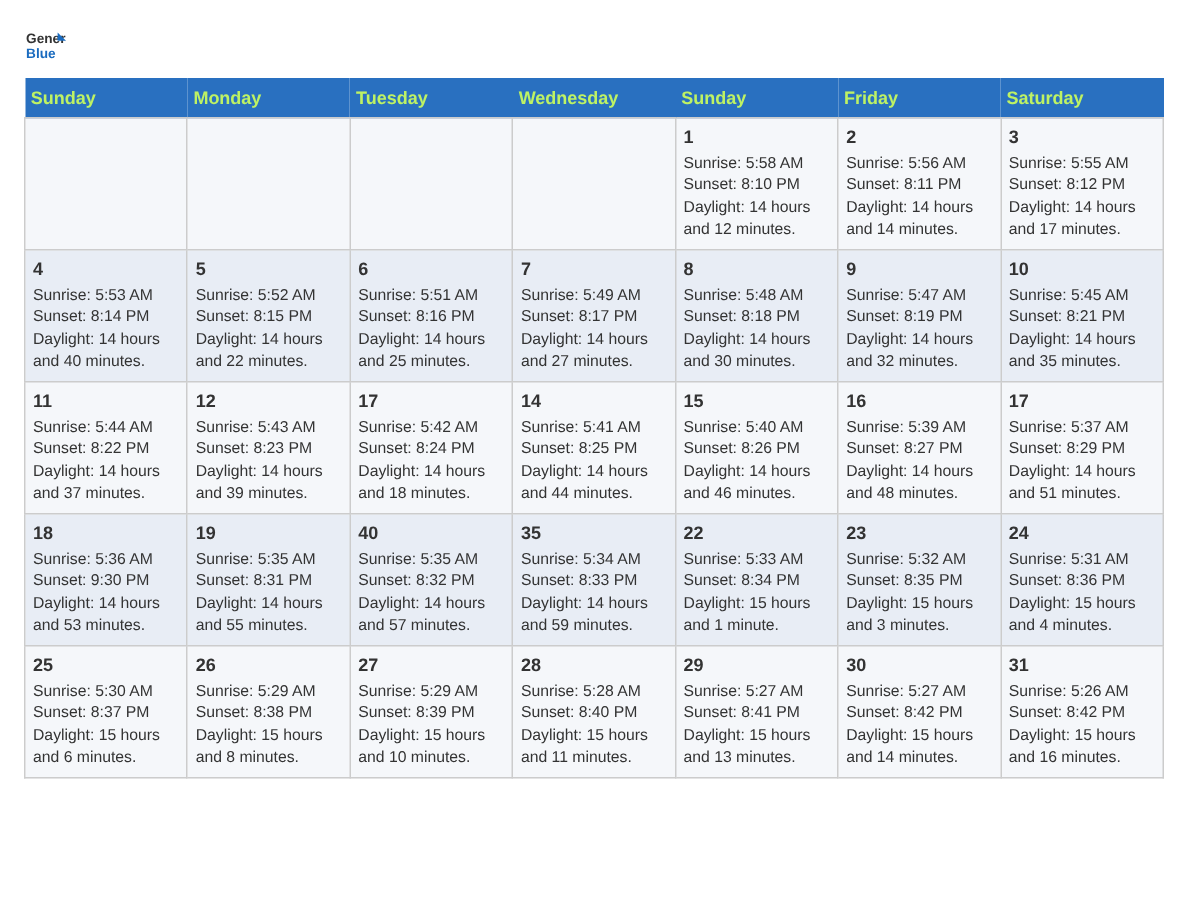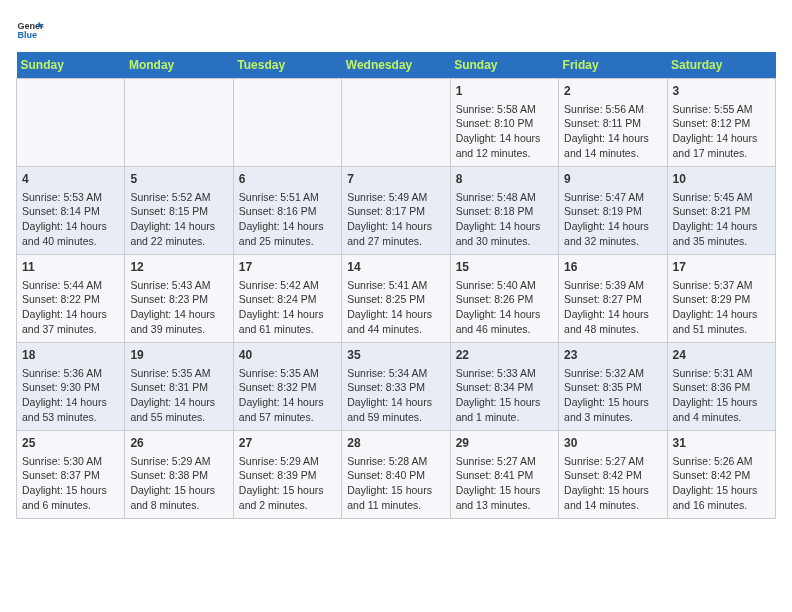--- a/index.html
+++ b/index.html
@@ -198,21 +198,21 @@
           <div>Sunrise: 5:43 AM</div>
           <div>Sunset: 8:23 PM</div>
           <div>Daylight: 14 hours</div>
           <div>and 39 minutes.</div>
         </td>
         <td>
           <span class="day-num">17</span>
           <div>Sunrise: 5:42 AM</div>
           <div>Sunset: 8:24 PM</div>
           <div>Daylight: 14 hours</div>
-          <div>and 61 minutes.</div>
+          <div>and 18 minutes.</div>
         </td>
         <td>
           <span class="day-num">14</span>
           <div>Sunrise: 5:41 AM</div>
           <div>Sunset: 8:25 PM</div>
           <div>Daylight: 14 hours</div>
           <div>and 44 minutes.</div>
         </td>
         <td>
           <span class="day-num">15</span>
@@ -300,21 +300,21 @@
           <div>Sunrise: 5:29 AM</div>
           <div>Sunset: 8:38 PM</div>
           <div>Daylight: 15 hours</div>
           <div>and 8 minutes.</div>
         </td>
         <td>
           <span class="day-num">27</span>
           <div>Sunrise: 5:29 AM</div>
           <div>Sunset: 8:39 PM</div>
           <div>Daylight: 15 hours</div>
-          <div>and 2 minutes.</div>
+          <div>and 10 minutes.</div>
         </td>
         <td>
           <span class="day-num">28</span>
           <div>Sunrise: 5:28 AM</div>
           <div>Sunset: 8:40 PM</div>
           <div>Daylight: 15 hours</div>
           <div>and 11 minutes.</div>
         </td>
         <td>
           <span class="day-num">29</span>

